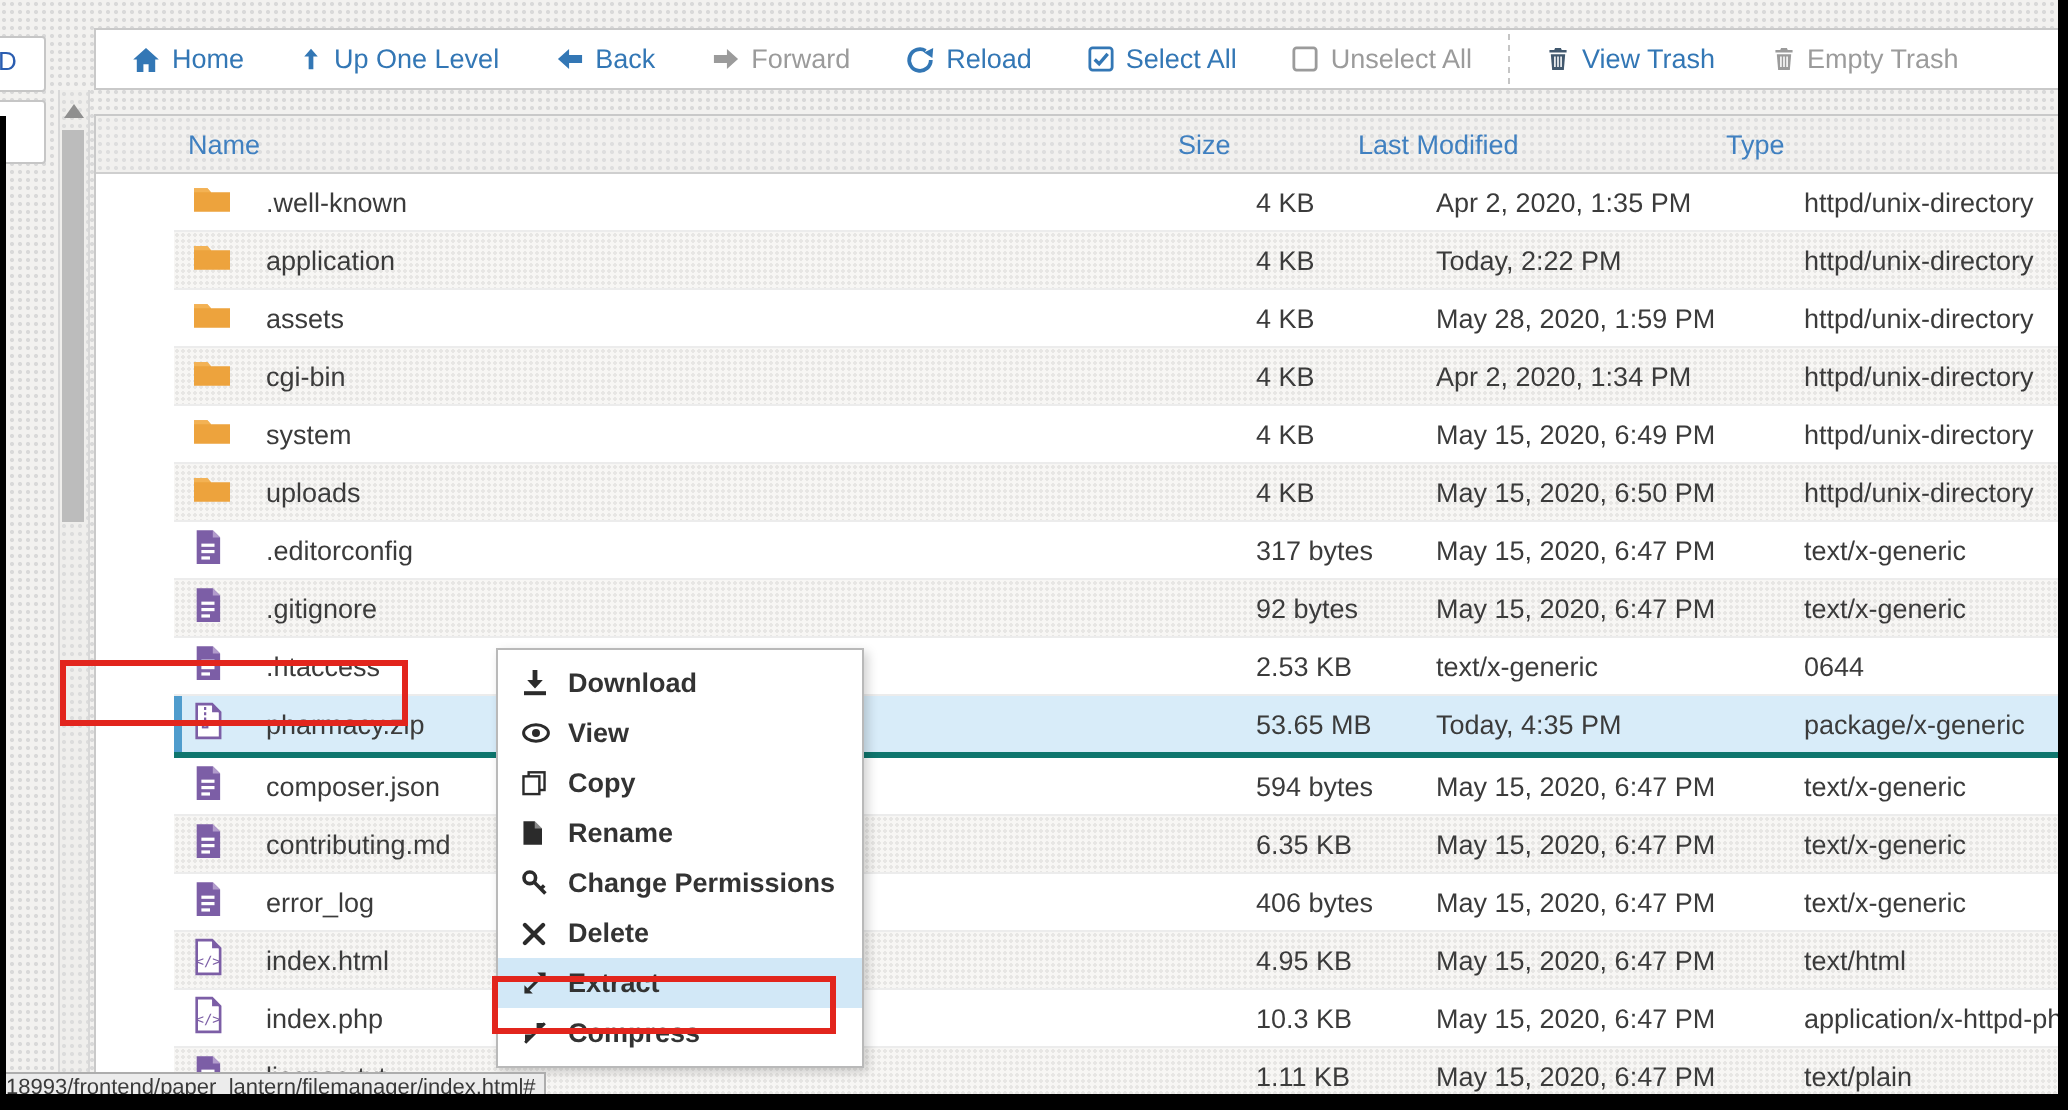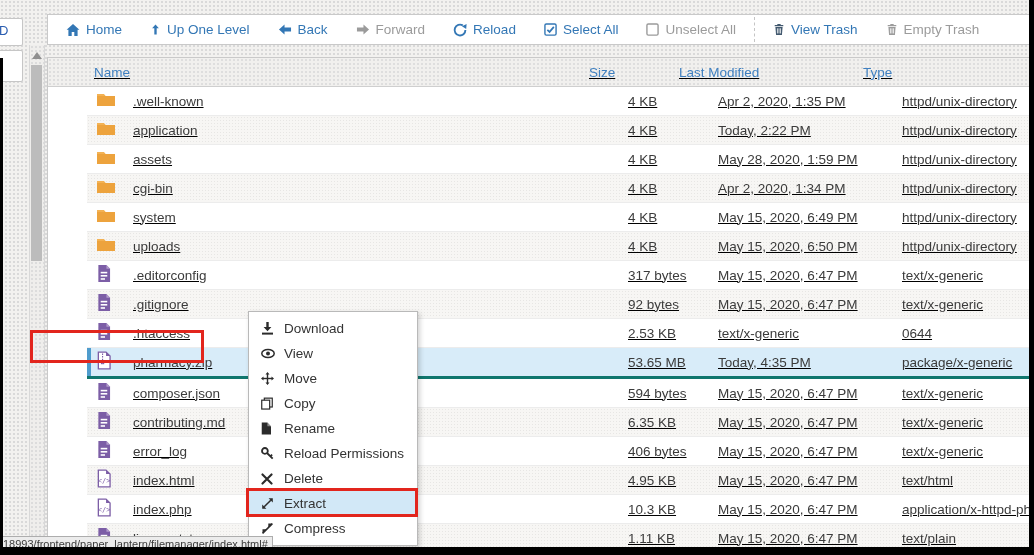--- a/index.html
+++ b/index.html
@@ -27,34 +27,34 @@
   .toolbar{position:absolute;left:47px;top:14px;width:987px;height:31px;background:#fff;
     border:1px solid #c9c9c9;box-sizing:border-box;display:flex;align-items:center;padding-left:4px;}
   .tb-item{display:flex;align-items:center;gap:6px;padding:0 14px;font-size:13.5px;color:#3377b5;cursor:pointer;white-space:nowrap;}
   .tb-item.muted{color:#9b9b9b;}
   .tb-sep{align-self:stretch;border-left:1px dashed #c5c5c5;margin:2px 4px;}
   .icn{display:inline-flex;align-items:center;line-height:0;}
   .icn.dark{color:#41586e;}
 
   
   .filetable{position:absolute;left:47px;top:57px;width:987px;height:491px;background:#fff;
-    border:1px solid #c9c9c9;box-sizing:border-box;overflow:hidden;text-decoration:underline;}
+    border:1px solid #c9c9c9;box-sizing:border-box;overflow:hidden;}
   .thead,.frow{display:grid;grid-template-columns:38px 500px 90px 184px 166px 1fr;align-items:center;height:28px;}
   .thead{background-color:#f1f0ee;background-image:radial-gradient(#dedede 1px, transparent 1.1px);background-size:4px 4px;
     border-bottom:1px solid #cfcfcf;color:#4080c0;font-size:13.5px;}
   .c{overflow:hidden;white-space:nowrap;padding-left:3px;box-sizing:border-box;}
   .ci{padding-left:9px;overflow:visible;}
   .frow{font-size:13.5px;color:#3b3b3b;border-bottom:1px solid #ececec;cursor:default;margin-left:39px;}
   .frow.alt{background-color:#f7f6f4;background-image:radial-gradient(#e7e6e4 0.9px, transparent 1px);background-size:3px 3px;}
   .frow.selected{background:#d8ecf9;box-shadow:inset 4px 0 0 #4f9ccd;border-bottom:3px solid #0f766e;}
   .fname{padding-left:8px;}
 
   
-  .ctxmenu{position:absolute;left:248px;top:311px;width:170px;background:#fff;border:1px solid #b9b9b9;
-    box-shadow:2px 2px 5px rgba(0,0,0,.18);padding:4px 0;z-index:30;box-sizing:border-box;}
+  .ctxmenu{position:absolute;left:248px;top:324px;width:184px;background:#fff;border:1px solid #b9b9b9;
+    box-shadow:2px 2px 5px rgba(0,0,0,.18);padding:4px 0;z-index:30;box-sizing:border-box;font-weight:bold;}
   .menu-item{height:25px;display:flex;align-items:center;padding-left:12px;font-size:13.5px;color:#333;cursor:pointer;white-space:nowrap;}
   .menu-item .icn{width:17px;margin-right:6px;color:#2b2b2b;}
   .menu-item.highlight{background:#d2e8f7;}
 
   
   .redbox{position:absolute;border:3px solid #e2251d;box-sizing:border-box;z-index:55;}
   .red1{left:30px;top:330px;width:174px;height:33px;}
   .red2{left:246px;top:488px;width:172px;height:29px;}
 
   
@@ -424,30 +424,20 @@
         <span class="icn">
           <svg viewBox="0 0 14 10" width="14" height="11">
             <ellipse cx="7" cy="5" rx="6.2" ry="4.1" fill="none" stroke="currentColor" stroke-width="1.5"></ellipse>
             <circle cx="7" cy="5" r="2" fill="currentColor"></circle>
           </svg>
         </span>
         <span>View</span>
       </div>
       <div class="menu-item">
         <span class="icn">
-          <svg viewBox="0 0 13 13" width="13" height="13">
-            <path fill="currentColor" d="M6.5 0 8.5 2.5H4.5zM6.5 13 4.5 10.5h4zM0 6.5 2.5 4.5v4zM13 6.5 10.5 8.5v-4z"></path>
-            <rect x="5.8" y="1.9" width="1.4" height="9.2" fill="currentColor"></rect>
-            <rect x="1.9" y="5.8" width="9.2" height="1.4" fill="currentColor"></rect>
-          </svg>
-        </span>
-        <span>Move</span>
-      </div>
-      <div class="menu-item">
-        <span class="icn">
           <svg viewBox="0 0 13 13" width="12" height="13">
             <rect x="3.6" y="0.7" width="8.6" height="9.6" fill="none" stroke="currentColor" stroke-width="1.3"></rect>
             <rect x="0.8" y="2.9" width="8.6" height="9.6" fill="#fff" stroke="currentColor" stroke-width="1.3"></rect>
           </svg>
         </span>
         <span>Copy</span>
       </div>
       <div class="menu-item">
         <span class="icn">
           <svg viewBox="0 0 11 13" width="10" height="13">
@@ -457,21 +447,21 @@
         </span>
         <span>Rename</span>
       </div>
       <div class="menu-item">
         <span class="icn">
           <svg viewBox="0 0 13 13" width="13" height="13">
             <circle cx="3.9" cy="3.9" r="2.9" fill="none" stroke="currentColor" stroke-width="1.8"></circle>
             <path d="M6 6l5.7 5.7M9.4 9.4l1.7-1.7" stroke="currentColor" stroke-width="1.8" fill="none"></path>
           </svg>
         </span>
-        <span>Reload Permissions</span>
+        <span>Change Permissions</span>
       </div>
       <div class="menu-item">
         <span class="icn">
           <svg viewBox="0 0 13 13" width="12" height="12">
             <path d="M1.6 1.6 11.4 11.4M11.4 1.6 1.6 11.4" stroke="currentColor" stroke-width="2.3" stroke-linecap="round"></path>
           </svg>
         </span>
         <span>Delete</span>
       </div>
       <div class="menu-item highlight">

